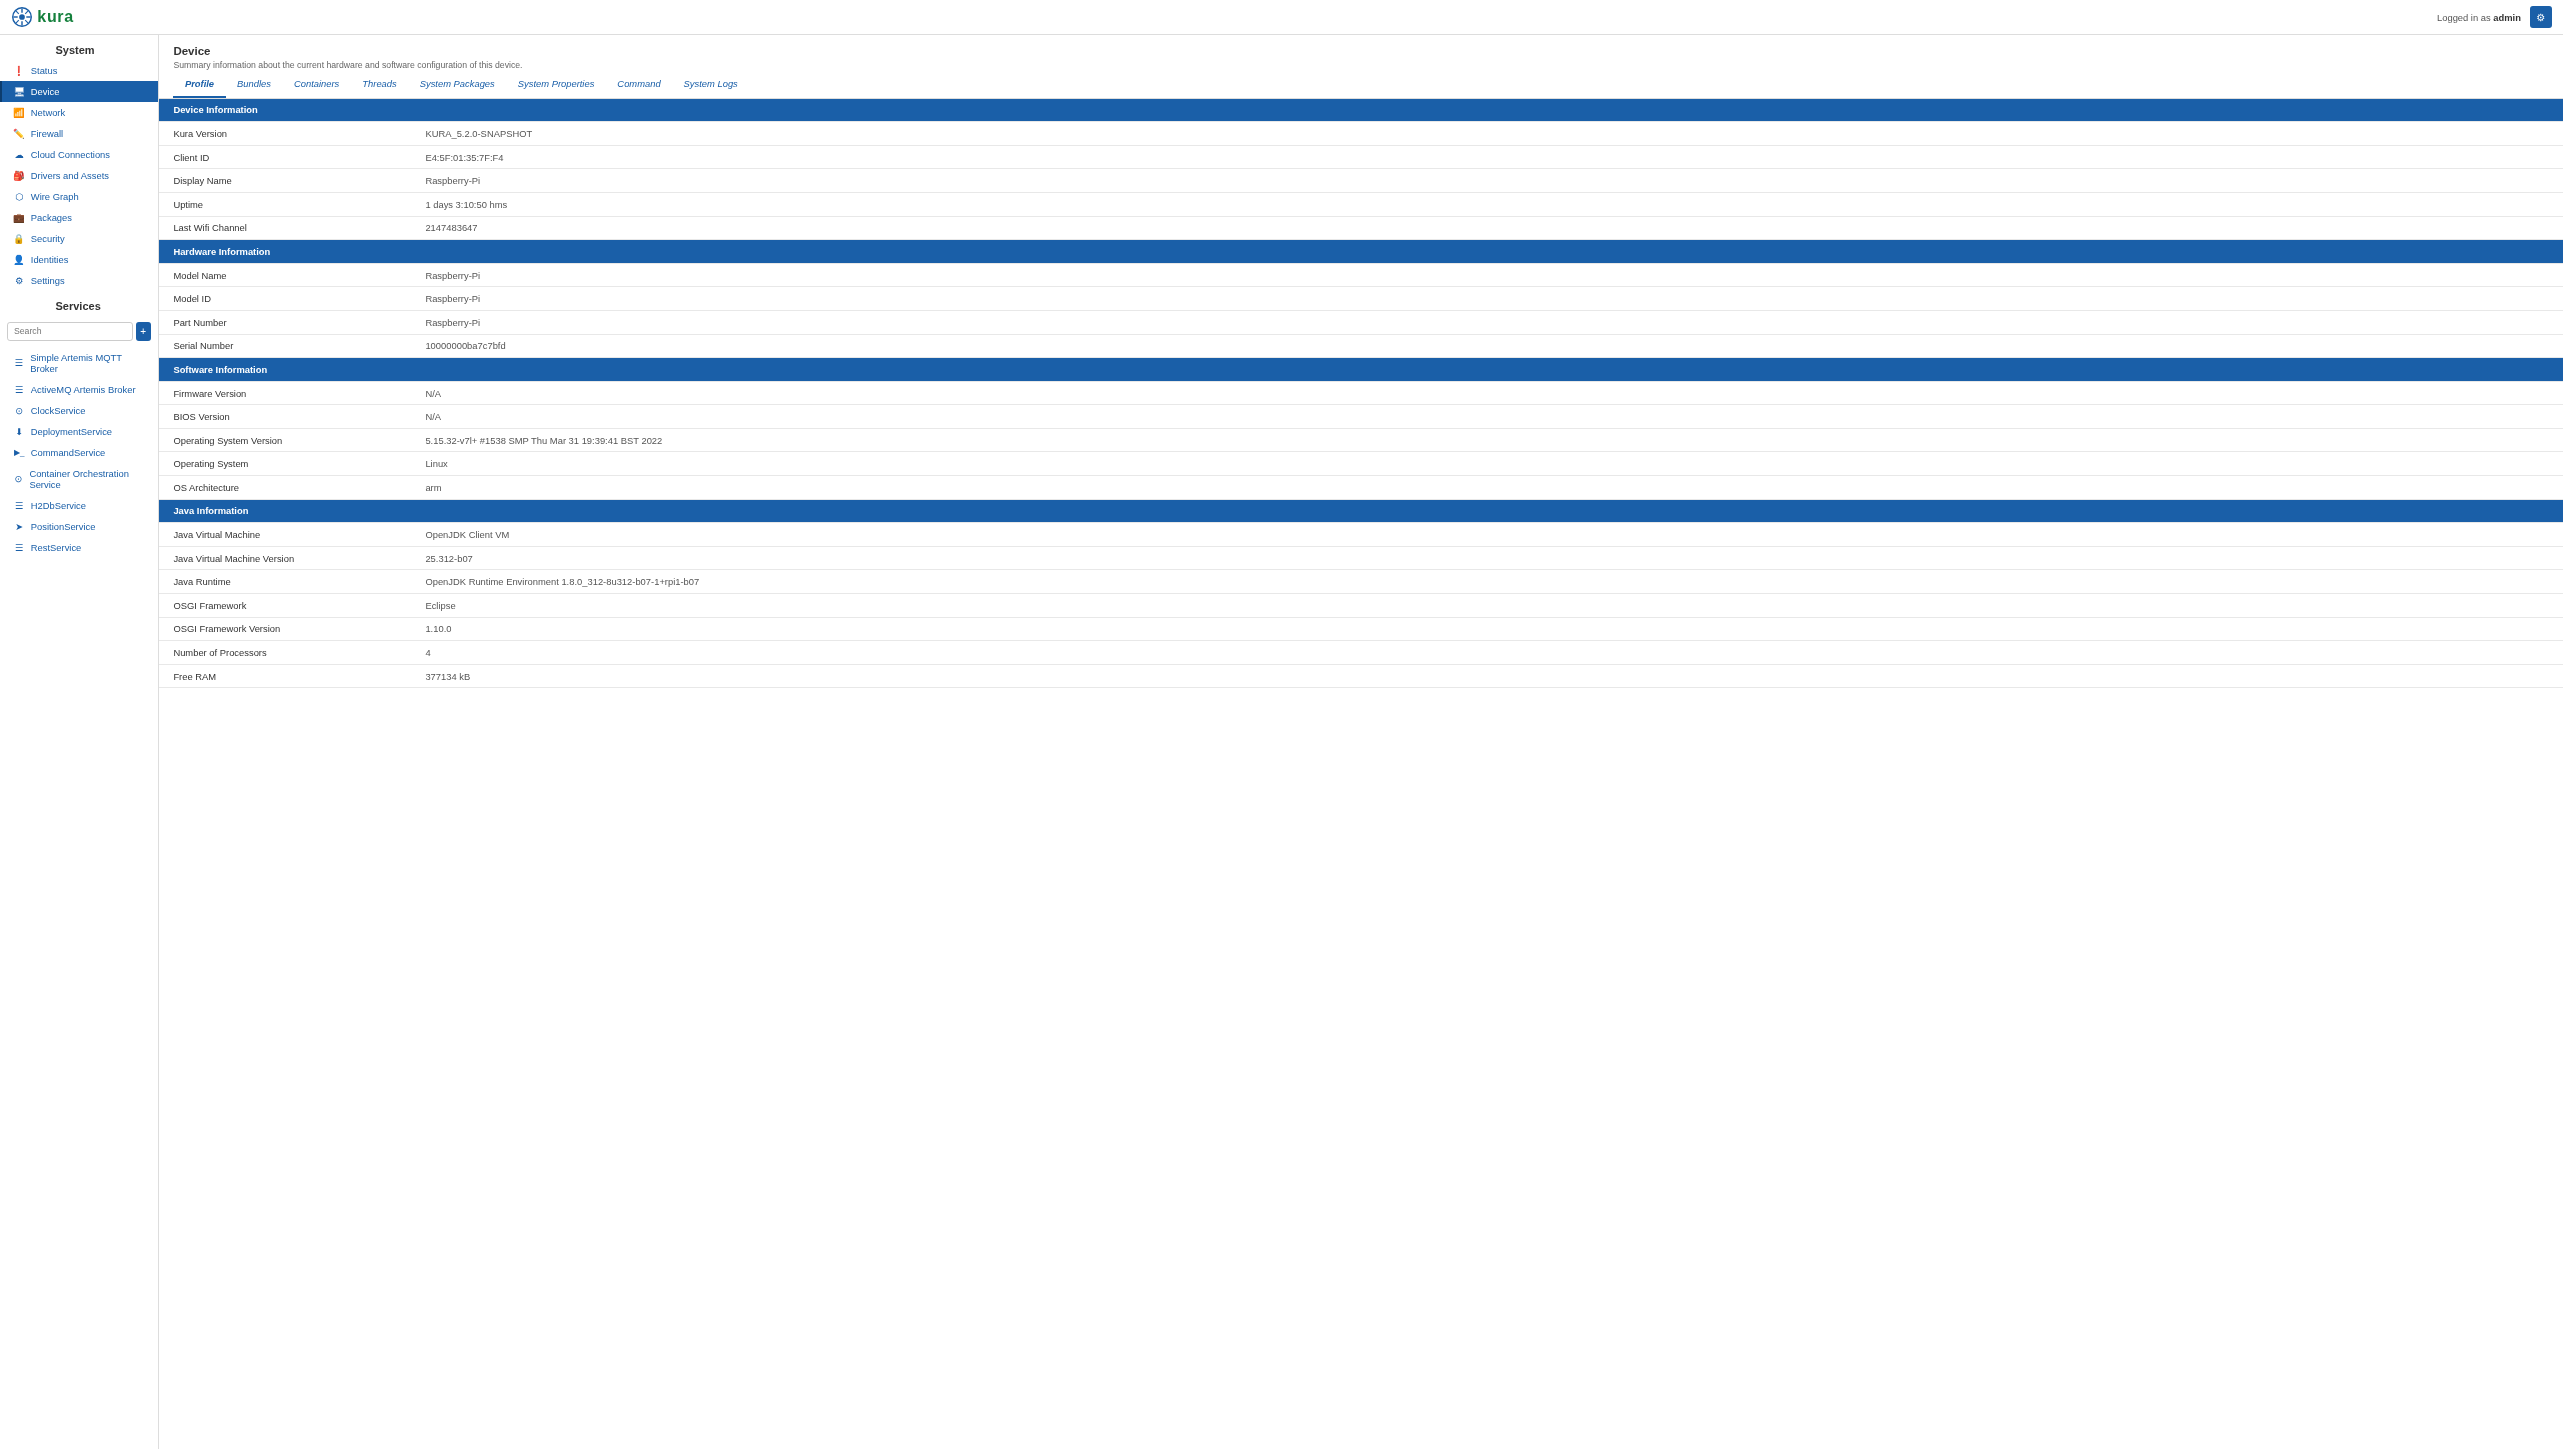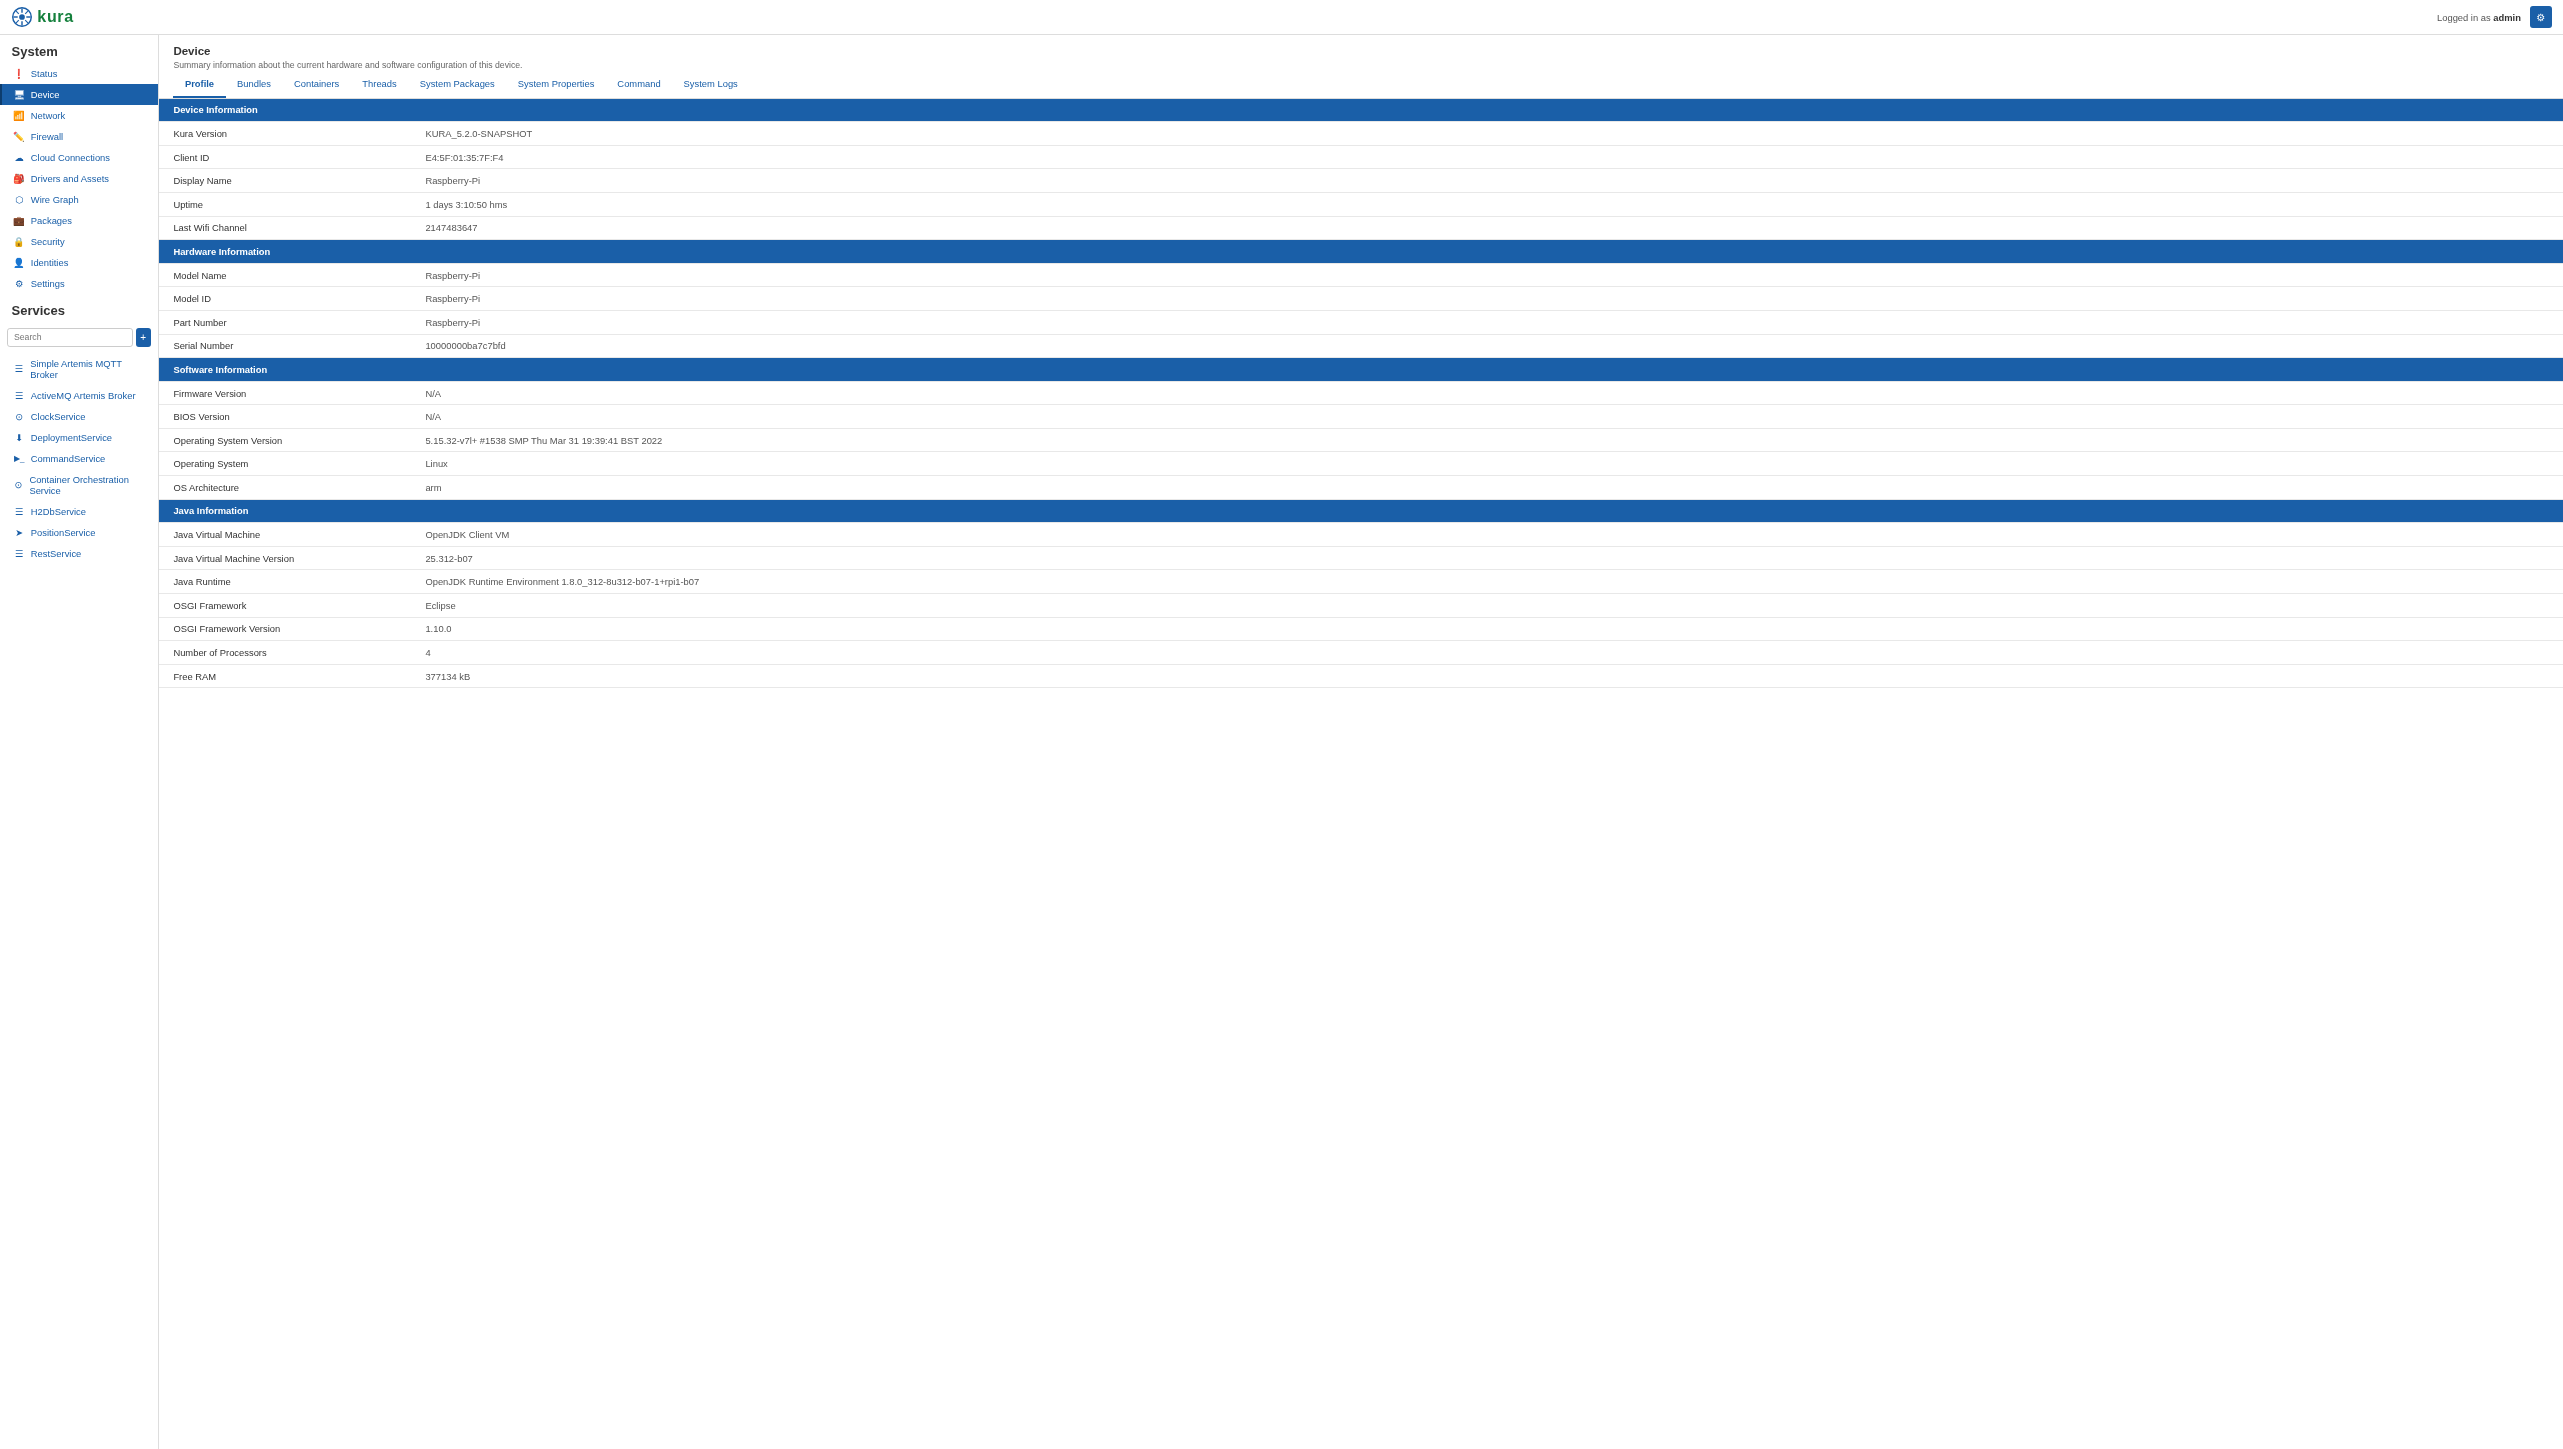--- a/index.html
+++ b/index.html
@@ -40,25 +40,26 @@
     
     .sidebar {
       width: 159px;
       background: #fff;
       border-right: 0.7px solid #ddd;
       overflow-y: auto;
       flex-shrink: 0;
       padding-bottom: 14.4px;
     }
     .sidebar-section-title {
-      font-size: 13px;
+      font-size: 11px;
       font-weight: bold;
       color: #333;
       padding: 8.7px 11.5px 4.3px 11.5px;
       text-transform: none;
+      margin-left: 44px;
     }
     .sidebar-item {
       display: flex;
       align-items: center;
       gap: 5.8px;
       padding: 5px 11.5px;
       cursor: pointer;
       color: #1a5fa8;
       font-size: 9.4px;
       text-decoration: none;
@@ -132,20 +133,21 @@
       padding: 0 14.4px;
       background: #fff;
     }
     .tab {
       padding: 7.2px 11.5px;
       cursor: pointer;
       color: #1a5fa8;
       font-size: 9.4px;
       border-bottom: 2.2px solid transparent;
       margin-bottom: -0.7px;
+      font-style: italic;
     }
     .tab.active {
       color: #1a5fa8;
       border-bottom: 2.2px solid #1a5fa8;
       font-weight: 600;
     }
 
     
     .device-table {
       width: 100%;

